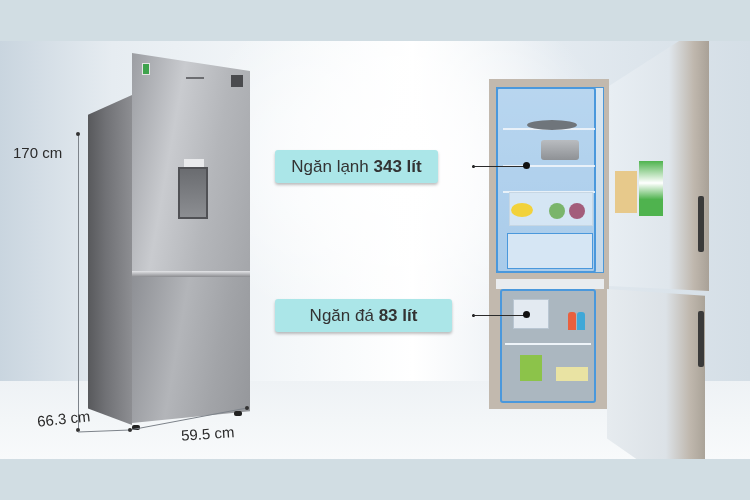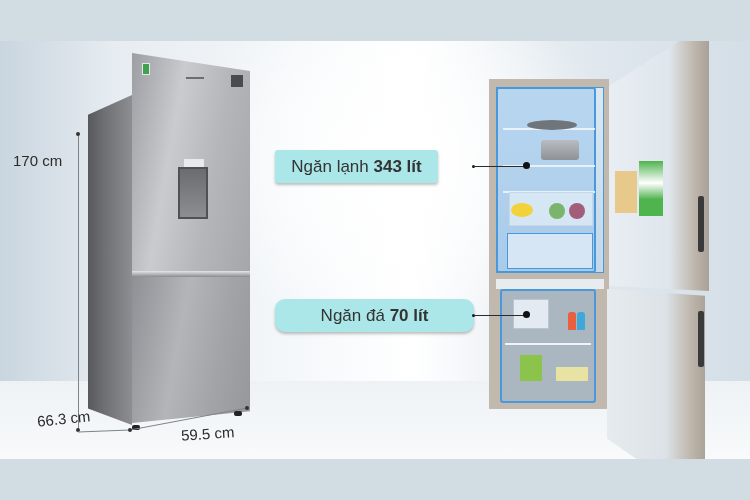--- a/index.html
+++ b/index.html
@@ -123,21 +123,21 @@
     <div class="fl-badge"></div>
     <div class="fl-dispenser-panel"></div>
     <div class="fl-dispenser"></div>
     <div class="fl-foot1"></div>
     <div class="fl-foot2"></div>
   </div>
 
   <div class="dim-v"></div>
   <div class="dot" style="left:76px; top:91px;"></div>
   <div class="dot" style="left:76px; top:387px;"></div>
-  <div class="dim-label" style="left:13px; top:111px;">170 cm</div>
+  <div class="dim-label" style="left:13px; top:103px;">170 cm</div>
 
   <svg style="position:absolute; left:0; top:0; width:750px; height:418px;">
     <line x1="78" y1="391" x2="130" y2="389" stroke="#7d838a" stroke-width="1"></line>
     <line x1="130" y1="389" x2="247" y2="367" stroke="#7d838a" stroke-width="1"></line>
     <circle cx="130" cy="389" r="2" fill="#333"></circle>
     <circle cx="247" cy="367" r="2" fill="#333"></circle>
   </svg>
   <div class="dim-label" style="left:37px; top:369px; transform: rotate(-6deg);">66.3 cm</div>
   <div class="dim-label" style="left:181px; top:384px; transform: rotate(-4deg);">59.5 cm</div>
 
@@ -171,21 +171,21 @@
     <div class="fr-handle2"></div>
   </div>
 
   <div class="callout" style="left:275px; top:109px; width:163px;">
     <span>Ngăn lạnh</span>&nbsp;<b>343 lít</b>
   </div>
   <div class="leader-start" style="left:472px; top:124px;"></div>
   <div class="leader" style="left:473px; top:125px; width:53px;"></div>
   <div class="leader-dot" style="left:523px; top:121px;"></div>
 
-  <div class="callout" style="left:275px; top:258px; width:199px;border-radius:10px;">
-    <span>Ngăn đá</span>&nbsp;<b>70 lít</b>
+  <div class="callout" style="left:275px; top:258px; width:177px;">
+    <span>Ngăn đá</span>&nbsp;<b>83 lít</b>
   </div>
   <div class="leader-start" style="left:472px; top:273px;"></div>
   <div class="leader" style="left:473px; top:274px; width:53px;"></div>
   <div class="leader-dot" style="left:523px; top:270px;"></div>
 </div>
 
 <div class="band-bottom"></div>
 
 </body></html>

